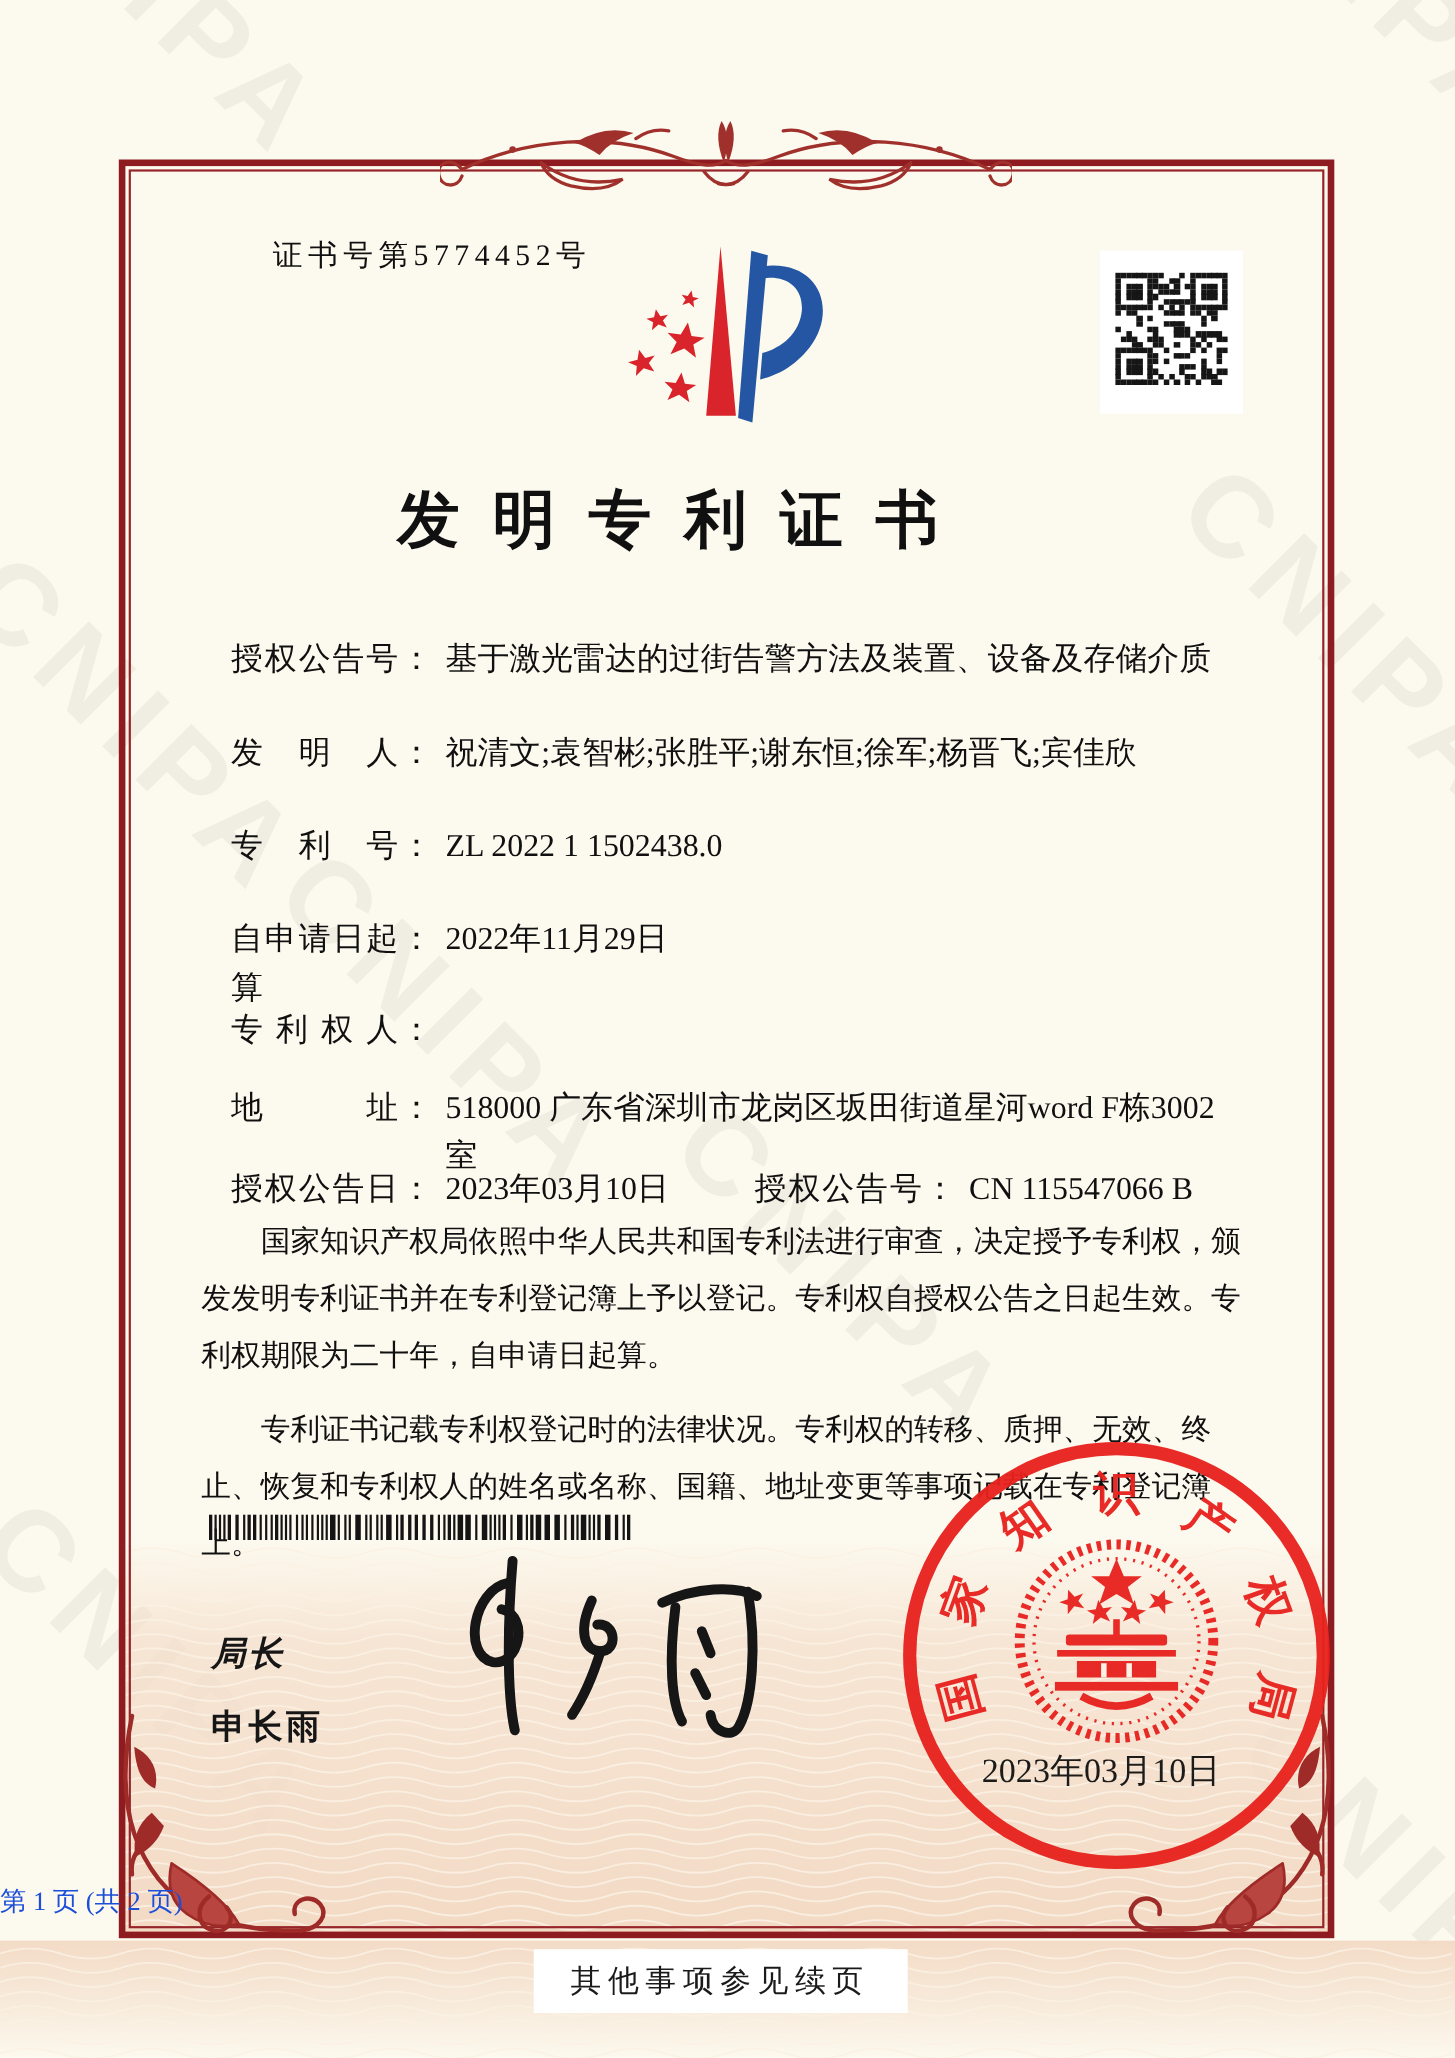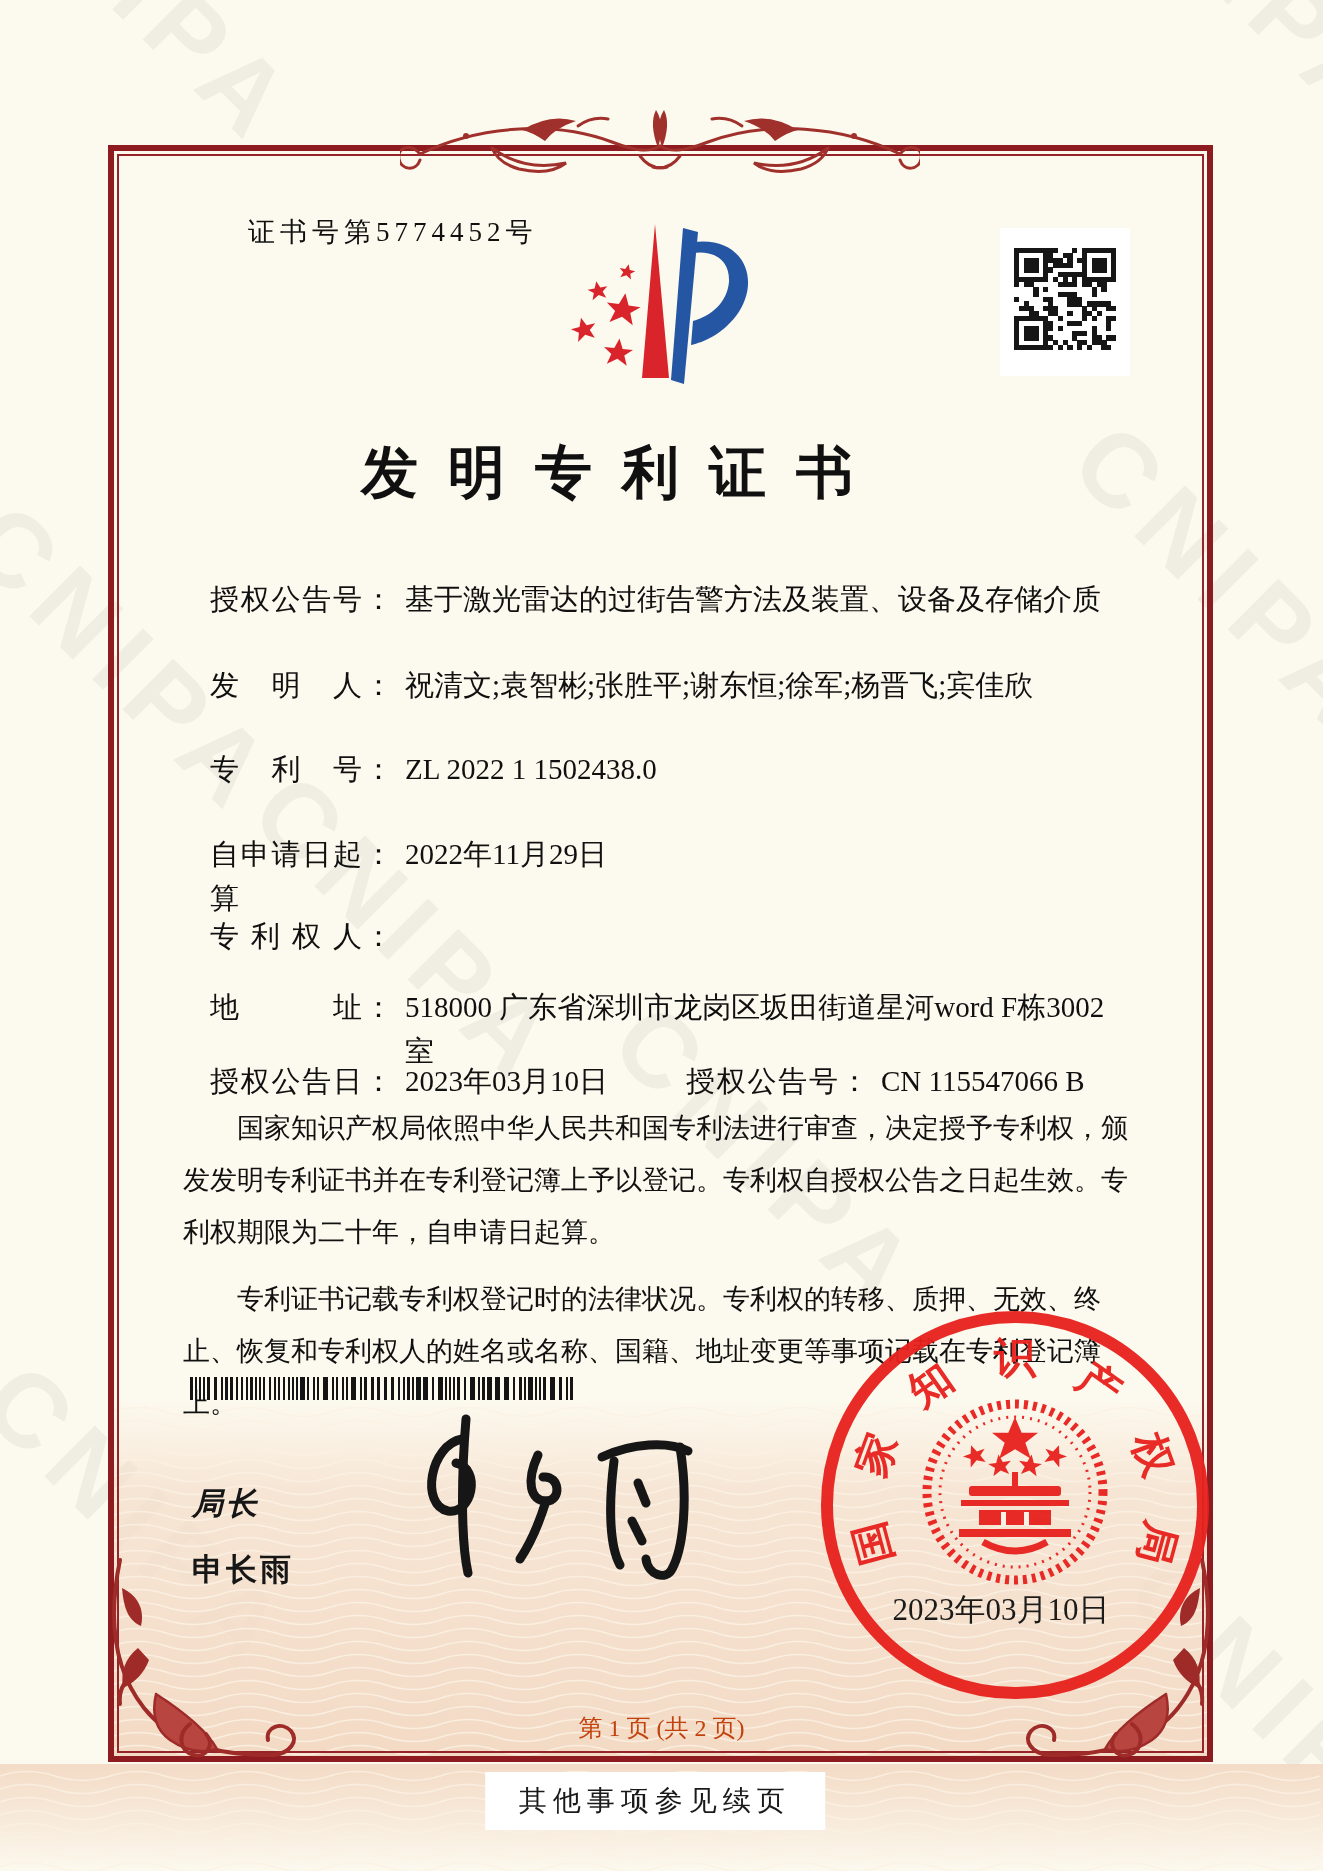--- a/index.html
+++ b/index.html
@@ -46,22 +46,22 @@
   .body-copy{
     position:absolute;left:183px;top:1103px;width:958px;font-size:27px;
     line-height:1.92;z-index:4;
   }
   .body-copy p{margin:0 0 16px 0;text-indent:2em;}
   .officer{
     position:absolute;left:192px;font-family:"Liberation Sans",sans-serif;
     font-weight:bold;font-size:31px;letter-spacing:3px;z-index:4;color:#161616;
   }
   .page-info{
-    position:absolute;left:0;top:1712px;width:1323px;text-align:center;
-    font-size:24px;z-index:4;color:#c2410c;
+    position:absolute;left:0;top:1712px;width:1323px;
+    font-size:24px;z-index:4;color:#1d4ed8;
   }
   .continuation{
     position:absolute;left:50%;top:1772px;transform:translateX(-52%);
     background:#ffffff;padding:10px 34px;font-size:28px;letter-spacing:6px;
     z-index:4;color:#1a1a1a;
   }
   .qr-box{
     position:absolute;left:1000px;top:228px;width:130px;height:148px;background:#ffffff;z-index:4;
   }
   #qr{position:absolute;left:14px;top:20px;width:102px;height:102px;}

